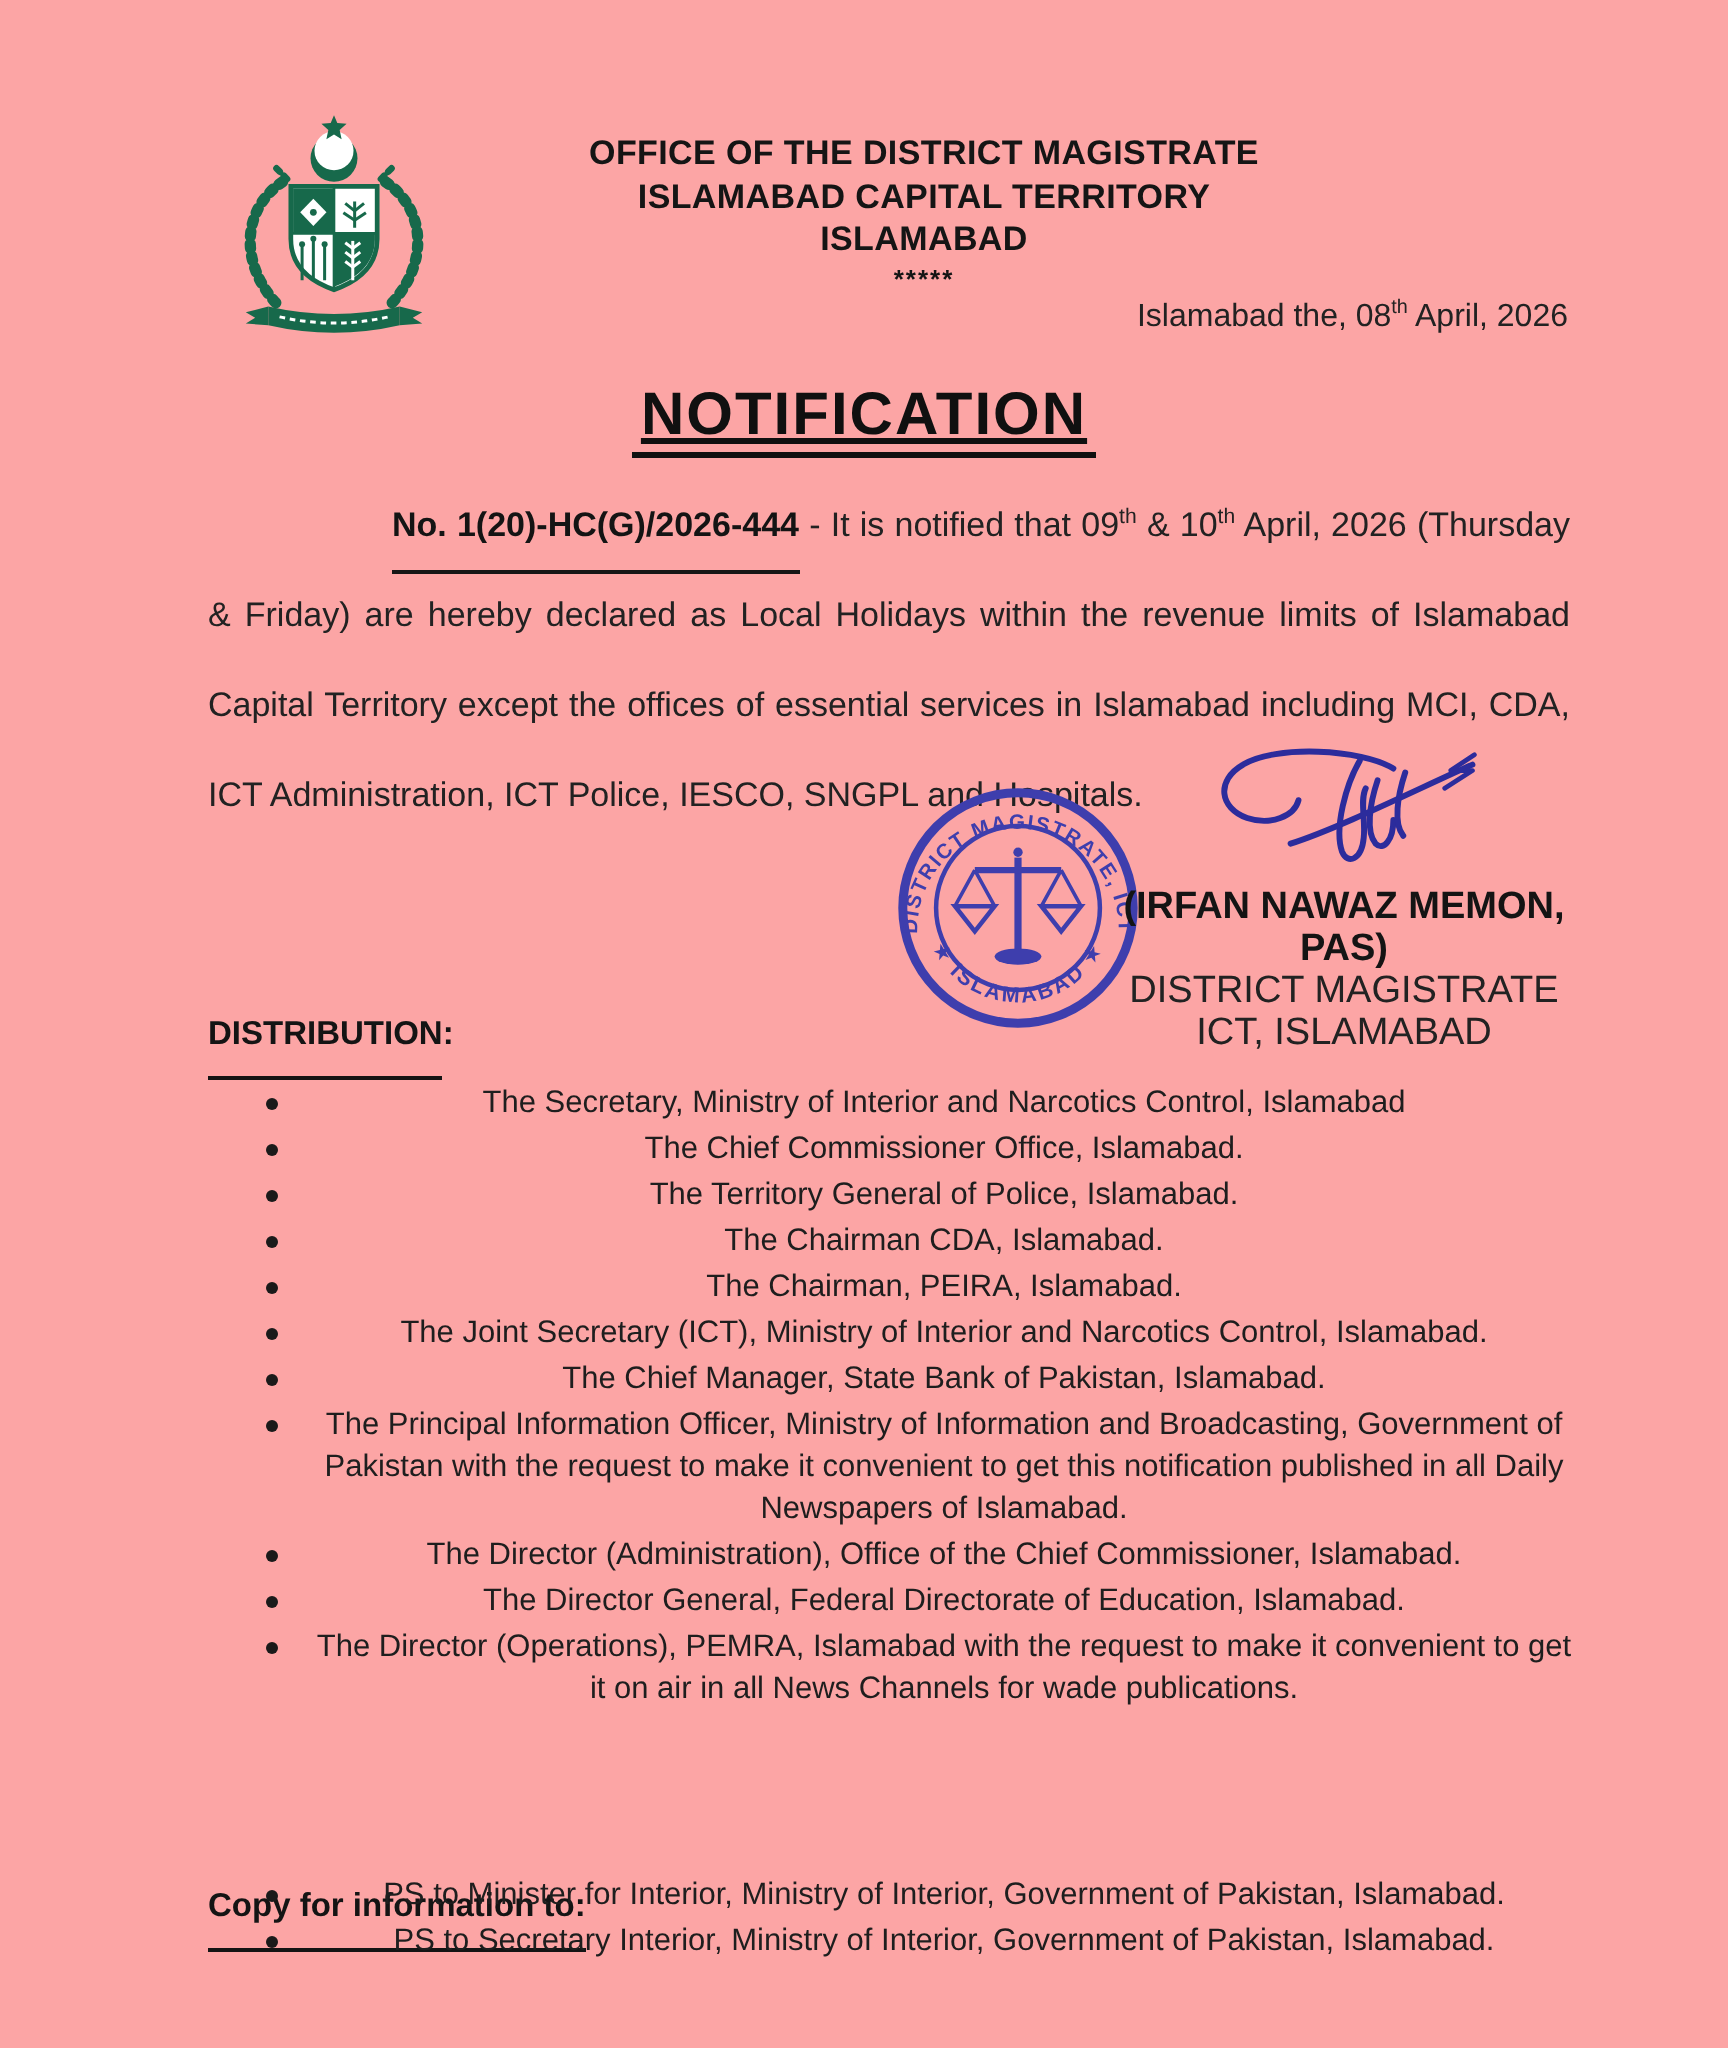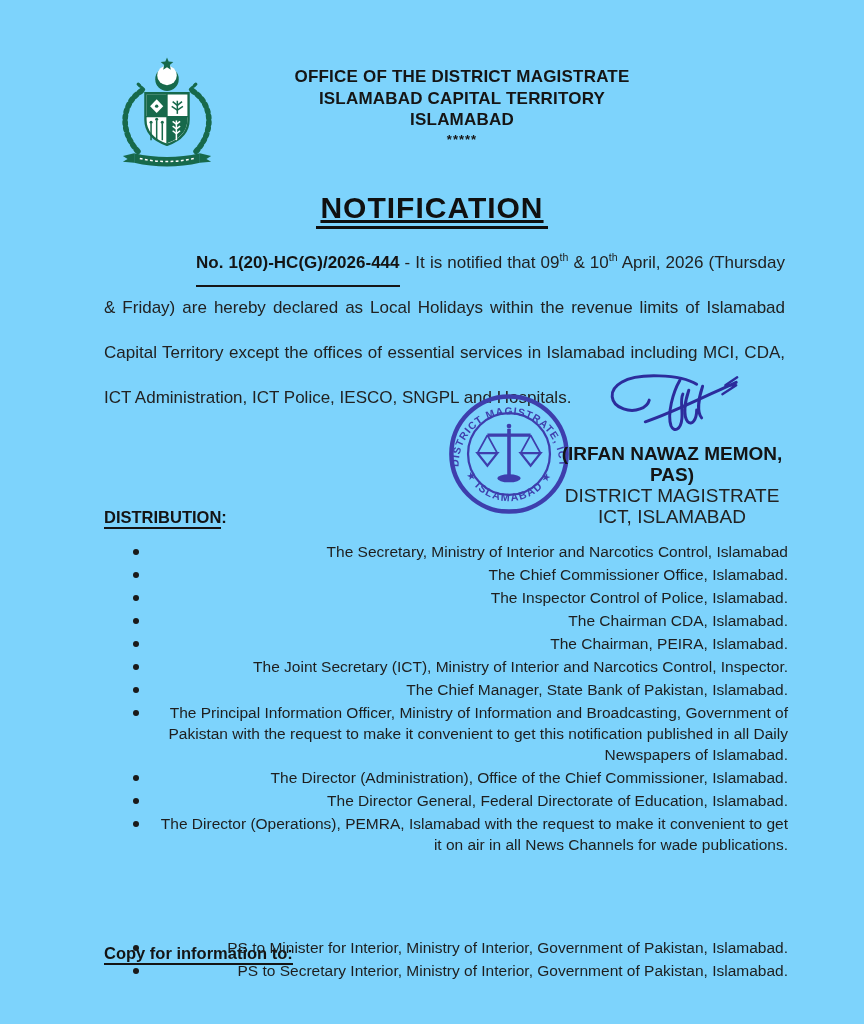--- a/index.html
+++ b/index.html
@@ -1,20 +1,20 @@
 <!DOCTYPE html>
 <html><head>
 <meta charset="utf-8">
 <style>
   html,body{margin:0;padding:0;background:#e8e8e8;}
   .page{
     position:relative;
     width:864px;height:1024px;
     margin:0 auto;
-    background:#7dd3fc;
+    background:#fca5a5;
     font-family:"Liberation Sans","DejaVu Sans",sans-serif;
     color:#1c1c1c;
     overflow:hidden;
   }
   
   .emblem{position:absolute;left:106px;top:52px;width:122px;height:120px;}
   .header-title{
     position:absolute;left:120px;right:60px;top:66px;
     text-align:center;font-weight:bold;font-size:17px;line-height:21.5px;
     color:#151515;letter-spacing:.2px;
@@ -44,29 +44,29 @@
   .signatory{
     position:absolute;left:552px;top:443px;width:240px;
     text-align:center;font-size:19px;line-height:21px;color:#222;
   }
   .signatory .name{font-weight:bold;color:#141414;}
   
   .sec-heading{
     position:absolute;left:104px;
     font-size:16.5px;font-weight:bold;color:#141414;
   }
-  .sec-heading .u{border-bottom:2px solid #141414;padding-bottom:1px;text-align:right;}
+  .sec-heading .u{border-bottom:2px solid #141414;padding-bottom:12px;text-align:right;}
   .h-distribution{top:508px;}
   .h-copy{top:897px;margin-top:47px;}
   .doc-list{position:absolute;left:104px;width:684px;margin:0;padding:0;list-style:none;}
   .l-distribution{top:541px;}
   .l-copy{top:937px;}
   .doc-list li{
     position:relative;padding-left:52px;margin-bottom:2px;
-    font-size:15.5px;line-height:21px;color:#1e1e1e;text-align:right;
+    font-size:15.5px;line-height:21px;color:#1e1e1e;text-align:center;
   }
   .doc-list li::before{
     content:"";position:absolute;left:29px;top:8px;
     width:6px;height:6px;border-radius:50%;background:#1a1a1a;
   }
 </style>
 </head>
 <body>
 
 <div class="page">
@@ -111,20 +111,21 @@
     </g>
   </svg>
 
   <div class="header-title">
     <div>OFFICE OF THE DISTRICT MAGISTRATE</div>
     <div>ISLAMABAD CAPITAL TERRITORY</div>
     <div>ISLAMABAD</div>
     <div class="header-stars">*****</div>
   </div>
 
+  <div class="date-line"><span>Islamabad the, 08</span><sup class="sp">th</sup><span> April, 2026</span></div>
 
   <div class="doc-title-wrap">
     <span class="doc-title">NOTIFICATION</span>
   </div>
 
   <div class="body-para"><span class="ref-no">No. 1(20)-HC(G)/2026-444</span><span> - It is notified that 09</span><sup class="sp">th</sup><span> &amp; 10</span><sup class="sp">th</sup><span> April, 2026 (Thursday &amp; Friday) are hereby declared as Local Holidays within the revenue limits of Islamabad Capital Territory except the offices of essential services in Islamabad including MCI, CDA, ICT Administration, ICT Police, IESCO, SNGPL and Hospitals.</span></div>
 
   <svg class="stamp" viewBox="0 0 140 140">
     <defs>
       <path id="stampTop" d="M 14,82 A 56,56 0 1 1 126,82"></path>
@@ -165,24 +166,24 @@
     <div class="name">(IRFAN NAWAZ MEMON, PAS)</div>
     <div>DISTRICT MAGISTRATE</div>
     <div>ICT, ISLAMABAD</div>
   </div>
 
   <div class="sec-heading h-distribution"><span class="u">DISTRIBUTION</span><span>:</span></div>
 
   <ul class="doc-list l-distribution">
     <li>The Secretary, Ministry of Interior and Narcotics Control, Islamabad</li>
     <li>The Chief Commissioner Office, Islamabad.</li>
-    <li>The Inspector Control of Police, Islamabad.</li>
+    <li>The Territory General of Police, Islamabad.</li>
     <li>The Chairman CDA, Islamabad.</li>
     <li>The Chairman, PEIRA, Islamabad.</li>
-    <li>The Joint Secretary (ICT), Ministry of Interior and Narcotics Control, Inspector.</li>
+    <li>The Joint Secretary (ICT), Ministry of Interior and Narcotics Control, Islamabad.</li>
     <li>The Chief Manager, State Bank of Pakistan, Islamabad.</li>
     <li>The Principal Information Officer, Ministry of Information and Broadcasting, Government of Pakistan with the request to make it convenient to get this notification published in all Daily Newspapers of Islamabad.</li>
     <li>The Director (Administration), Office of the Chief Commissioner, Islamabad.</li>
     <li>The Director General, Federal Directorate of Education, Islamabad.</li>
     <li>The Director (Operations), PEMRA, Islamabad with the request to make it convenient to get it on air in all News Channels for wade publications.</li>
   </ul>
 
   <div class="sec-heading h-copy"><span class="u">Copy for information to:</span></div>
 
   <ul class="doc-list l-copy">

